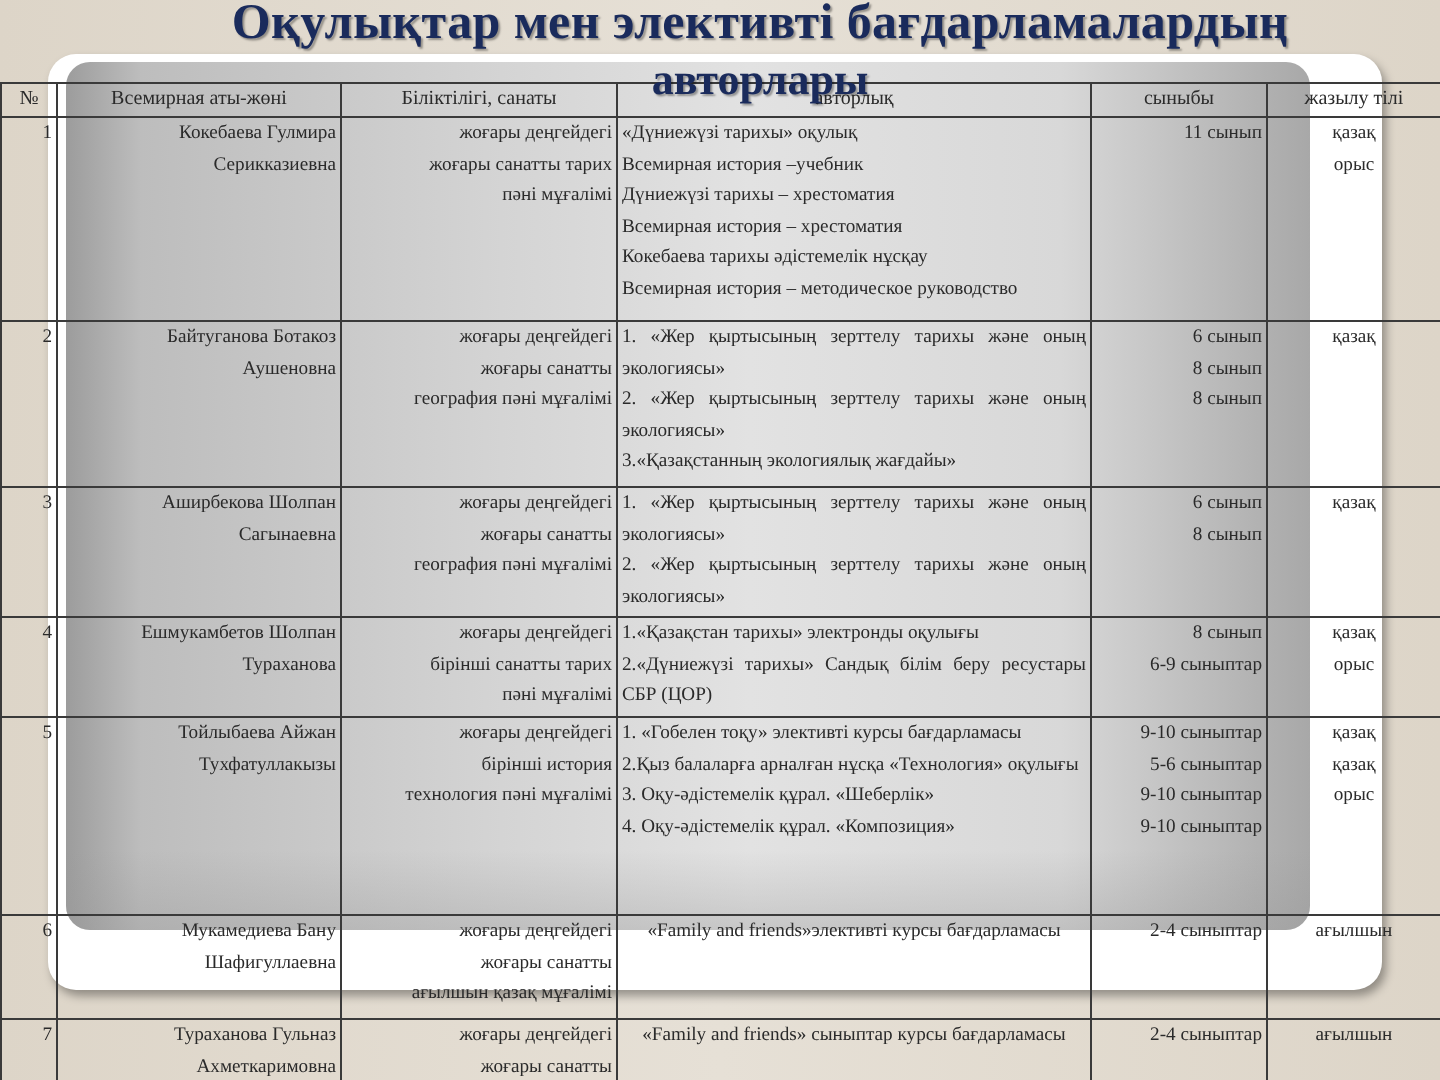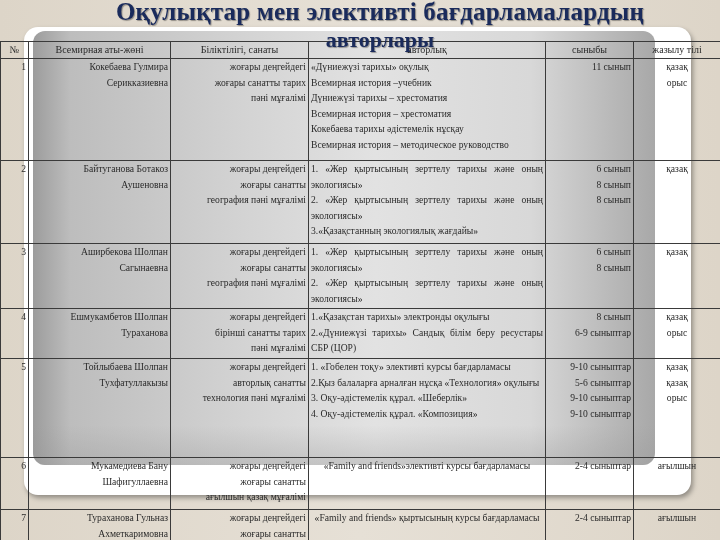--- a/index.html
+++ b/index.html
@@ -233,26 +233,26 @@
       </td>
       <td class="col-lang">
         <span class="line">қазақ</span>
         <span class="line">орыс</span>
       </td>
     </tr>
 
     <tr class="r5">
       <td class="col-num">5</td>
       <td class="col-name">
-        <span class="line">Тойлыбаева Шолпан</span>
+        <span class="line">Тойлыбаева Айжан</span>
         <span class="line">Тухфатуллакызы</span>
       </td>
       <td class="col-qual">
         <span class="line">жоғары деңгейдегі</span>
-        <span class="line">авторлық санатты</span>
+        <span class="line">бірінші история</span>
         <span class="line">технология пәні мұғалімі</span>
       </td>
       <td class="col-auth">
         <span class="line">1. «Гобелен тоқу» элективті курсы бағдарламасы</span>
         <span class="line">2.Қыз балаларға арналған нұсқа «Технология» оқулығы</span>
         <span class="line">3. Оқу-әдістемелік құрал. «Шеберлік»</span>
         <span class="line">4. Оқу-әдістемелік құрал. «Композиция»</span>
       </td>
       <td class="col-grade">
         <span class="line">9-10 сыныптар</span>
@@ -293,21 +293,21 @@
       <td class="col-num">7</td>
       <td class="col-name">
         <span class="line">Тураханова Гульназ</span>
         <span class="line">Ахметкаримовна</span>
       </td>
       <td class="col-qual">
         <span class="line">жоғары деңгейдегі</span>
         <span class="line">жоғары санатты</span>
       </td>
       <td class="col-auth center">
-        <span class="line">«Family and friends» қыртысының курсы бағдарламасы</span>
+        <span class="line">«Family and friends» сыныптар курсы бағдарламасы</span>
       </td>
       <td class="col-grade">
         <span class="line">2-4 сыныптар</span>
       </td>
       <td class="col-lang">
         <span class="line">ағылшын</span>
       </td>
     </tr>
   </tbody>
 </table>

